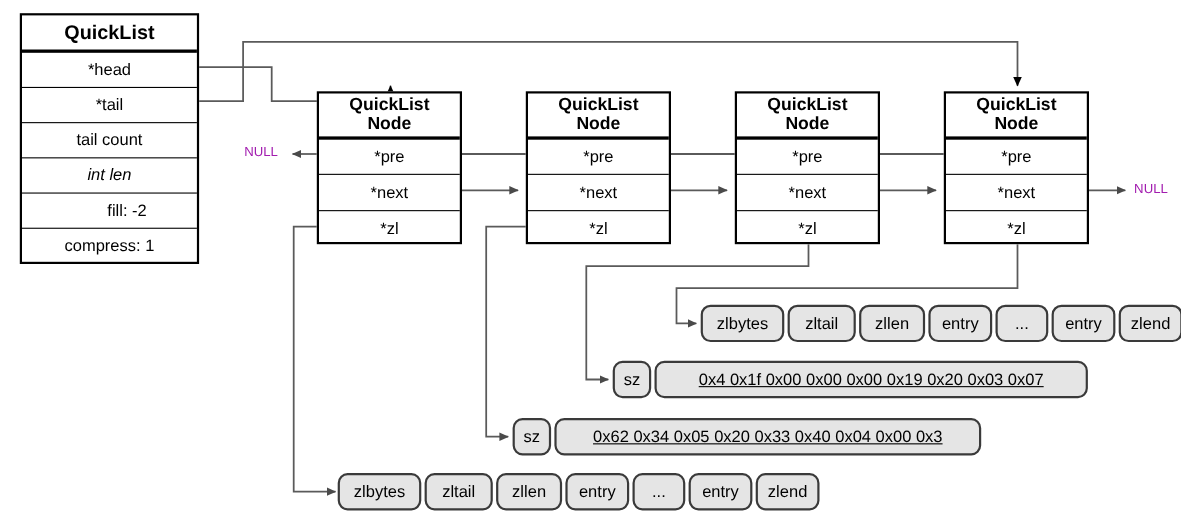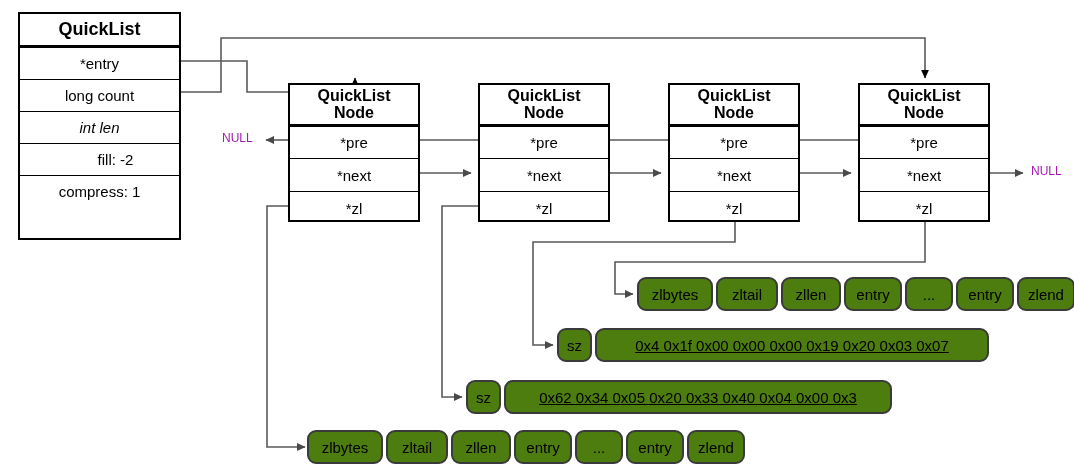--- a/index.html
+++ b/index.html
@@ -42,21 +42,21 @@
   .node .nrow.nhead{
     font-weight:bold;font-size:16px;line-height:1.05;
     border-bottom:3px solid #000;text-align:center;
     flex-direction:column;
   }
 
   
   .pillrow{position:absolute;display:flex;align-items:center;}
   .pill{
     box-sizing:border-box;
-    border:2px solid #3a3a3a;border-radius:9px;background:#4d7c0f;
+    border:2px solid #3a3a3a;border-radius:9px;background:#e5e5e5;
     display:flex;align-items:center;justify-content:center;
     font-size:15px;white-space:nowrap;height:34px;margin-right:3px;
   }
   .pill:last-child{margin-right:0;}
   .pill.wide{justify-content:center;}
 
   
   .nulllbl{
     position:absolute;font-size:12px;color:#a21caf;white-space:nowrap;
   }
@@ -102,22 +102,23 @@
       <path d="M478,206 L442,206 L442,397 L462,397" marker-end="url(#ah)"></path>
 
       <path d="M735,222 L735,242 L533,242 L533,345 L553,345" marker-end="url(#ah)"></path>
 
       <path d="M925,222 L925,262 L615,262 L615,294 L633,294" marker-end="url(#ah)"></path>
     </g>
   </svg>
 
   <div class="struct" style="left:18px;top:12px;width:163px;height:228px;">
     <div class="row head" style="height:34px;">QuickList</div>
-    <div class="row" style="height:32px;">*entry</div>
-    <div class="row" style="height:32px;">long count</div>
+    <div class="row" style="height:32px;">*head</div>
+    <div class="row" style="height:32px;">*tail</div>
+    <div class="row" style="height:32px;">tail count</div>
     <div class="row" style="height:32px;font-style:italic;">int len</div>
     <div class="row" style="height:32px;padding-left:32px;">fill: -2</div>
     <div class="row" style="height:30px;">compress: 1</div>
   </div>
 
   <div class="node" style="left:288px;top:83px;width:132px;height:139px;">
     <div class="nrow nhead" style="height:42px;">
       <span>QuickList</span>
       <span>Node</span>
     </div>

